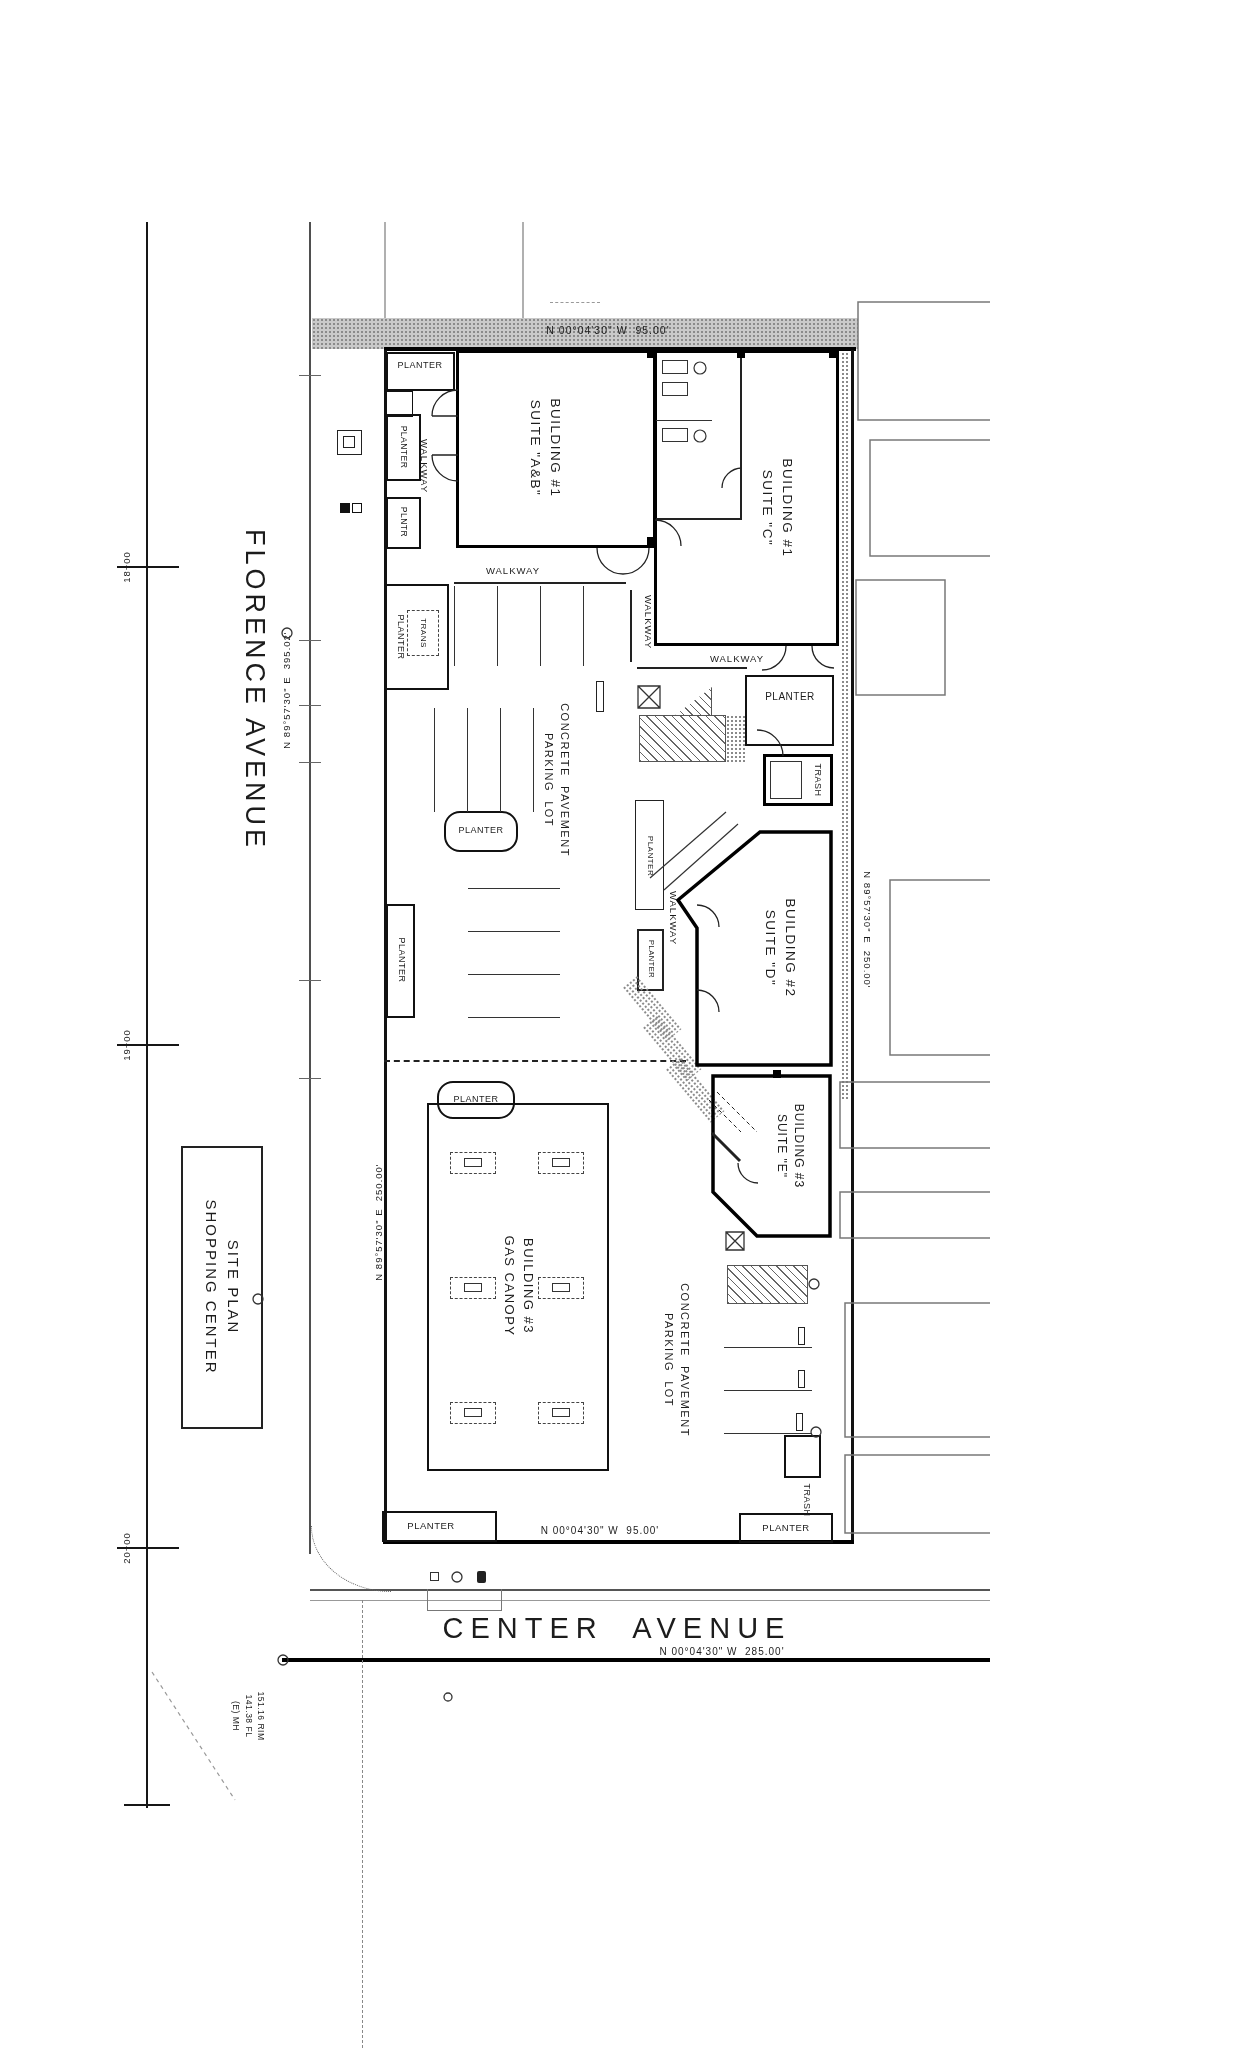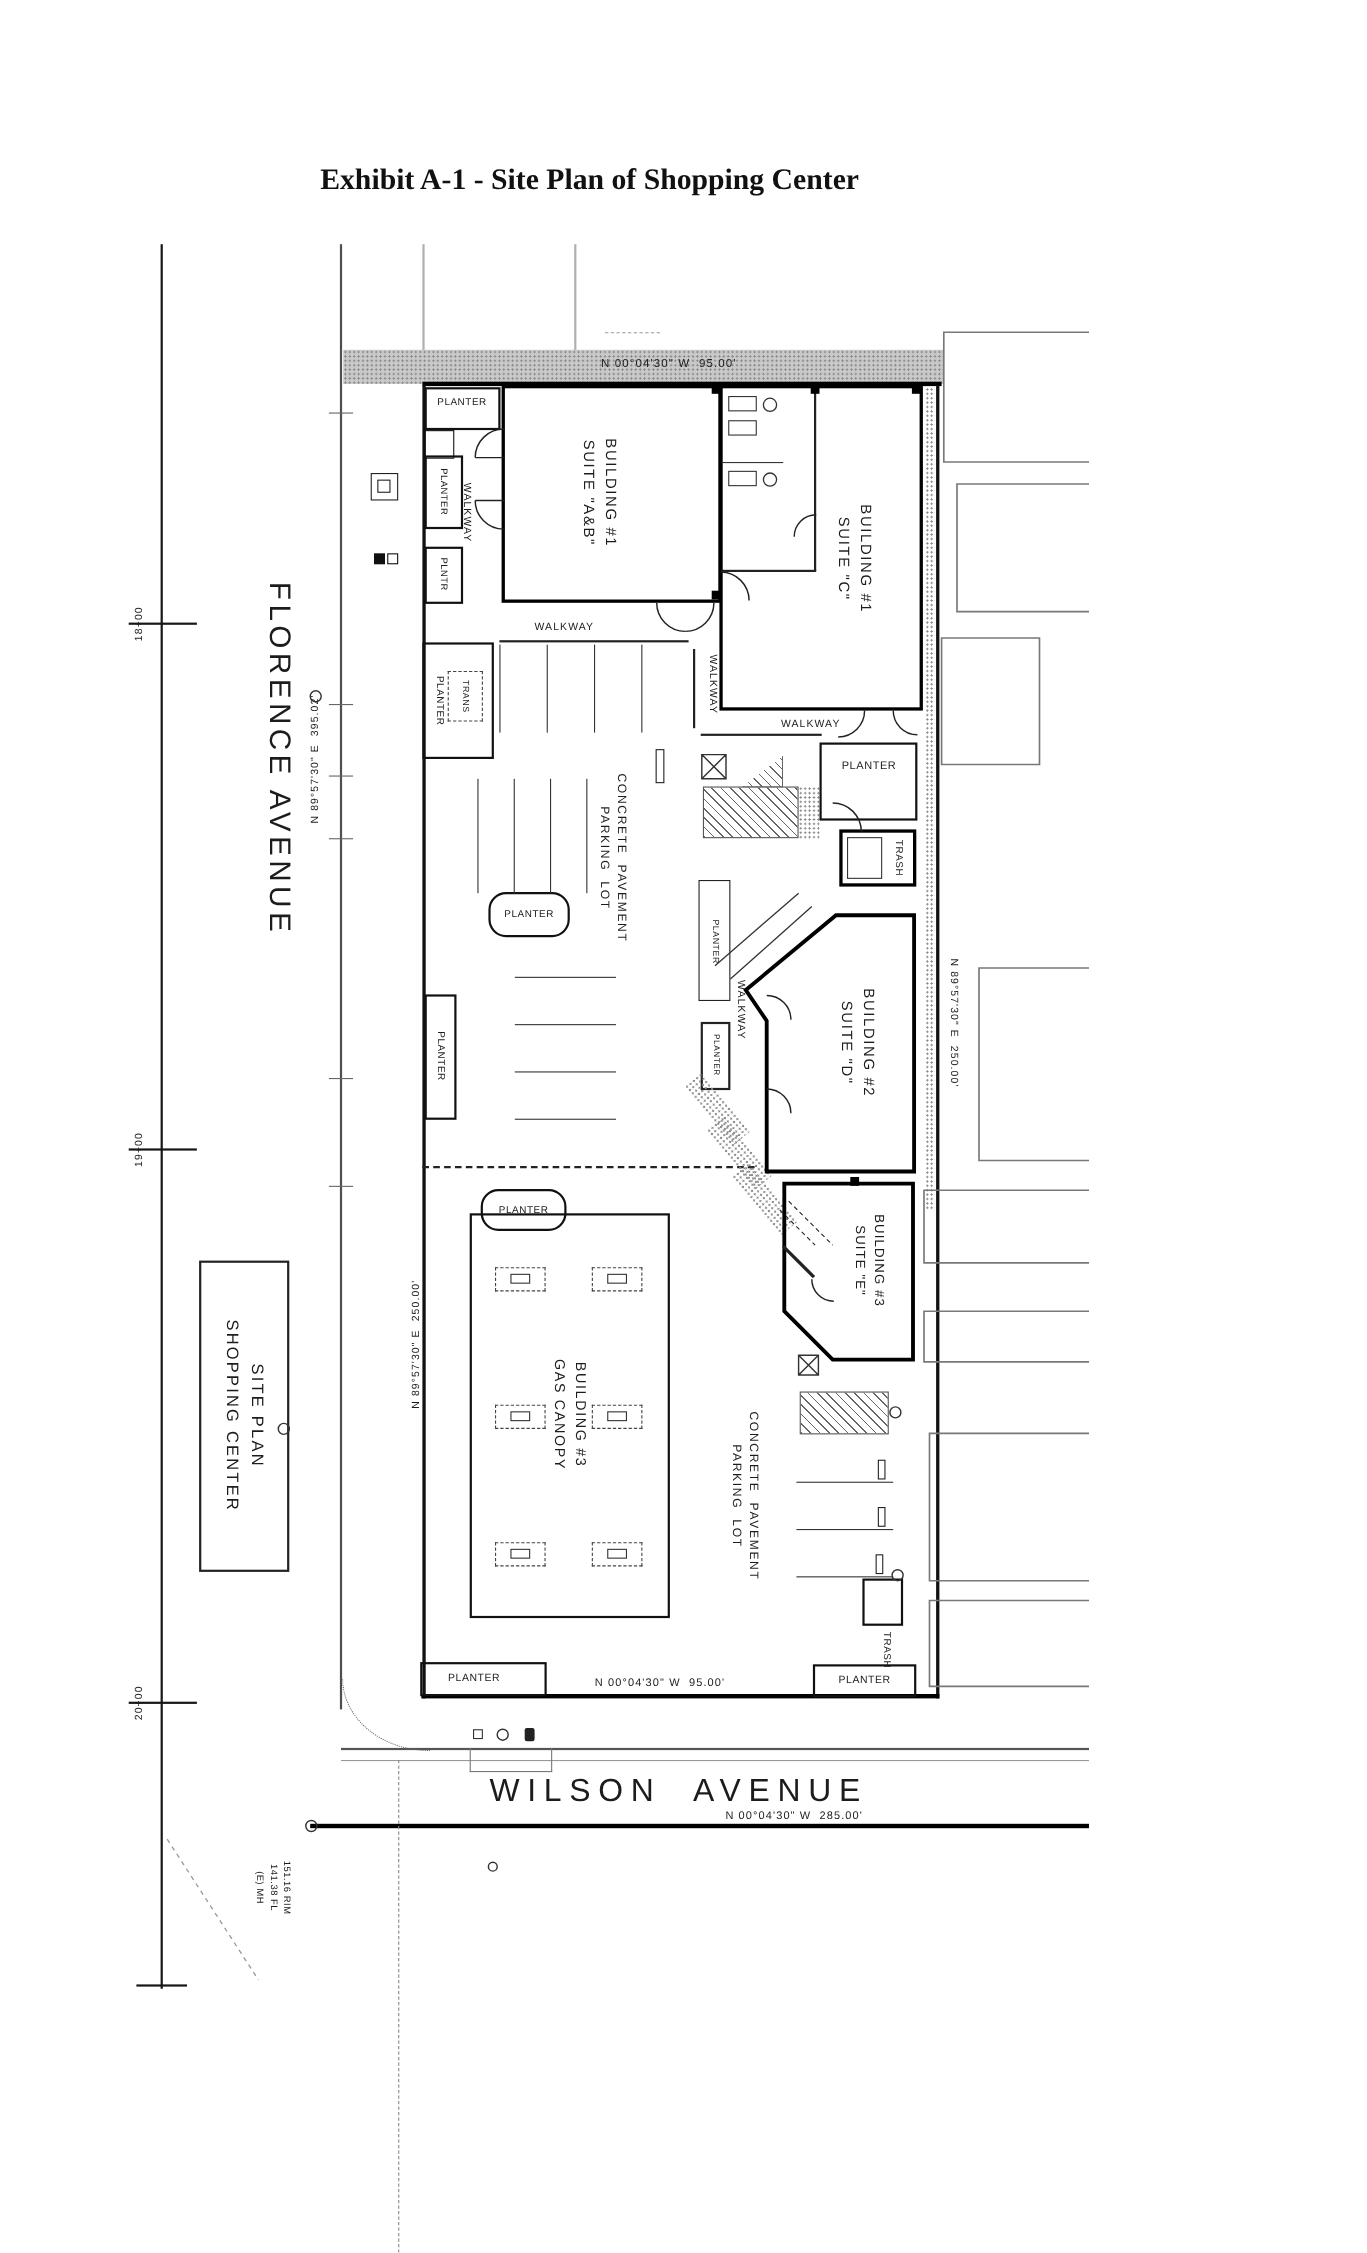--- a/index.html
+++ b/index.html
@@ -11,21 +11,20 @@
   .title{font-family:"Liberation Serif",serif;font-weight:bold;color:#111;}
   .stipple{background-image:radial-gradient(#8a8a8a 0.8px,transparent 0.9px);background-size:4px 4px;}
   .hatch{background-image:repeating-linear-gradient(45deg,#666 0 1px,transparent 1px 6px);}
   svg{position:absolute;left:0;top:0;}
 </style>
 </head>
 <body>
 
 <div id="page">
 
-  <div class="lbl title" style="left:536px;top:163px;transform:translate(-50%,-50%);font-size:27px;">Exhibit A-1 - Site Plan of Shopping Center</div>
 
   <div class="s" style="left:146px;top:222px;width:2px;height:1586px;background:#161616;"></div>
   <div class="s" style="left:117px;top:566px;width:62px;height:2px;background:#161616;"></div>
   <div class="s" style="left:117px;top:1044px;width:62px;height:2px;background:#161616;"></div>
   <div class="s" style="left:117px;top:1547px;width:62px;height:2px;background:#161616;"></div>
   <div class="s" style="left:124px;top:1804px;width:46px;height:2px;background:#161616;"></div>
   <div class="s" style="left:309px;top:222px;width:2px;height:1332px;background:#4f4f4f;"></div>
   <div class="s" style="left:299px;top:375px;width:22px;height:1px;background:#666;"></div>
   <div class="s" style="left:299px;top:640px;width:22px;height:1px;background:#666;"></div>
   <div class="s" style="left:299px;top:705px;width:22px;height:1px;background:#666;"></div>
@@ -101,21 +100,21 @@
 
   <div class="s" style="left:337px;top:430px;width:25px;height:25px;border:1.5px solid #222;"></div>
   <div class="s" style="left:343px;top:436px;width:12px;height:12px;border:1px solid #222;"></div>
   <div class="s" style="left:340px;top:503px;width:10px;height:10px;background:#111;"></div>
   <div class="s" style="left:352px;top:503px;width:10px;height:10px;border:1.2px solid #111;"></div>
 
   <div class="s" style="left:181px;top:1146px;width:82px;height:283px;border:2.5px solid #222;"></div>
 
   <div id="gen">
       <div class="lbl" style="left: 254px; top: 690px; font-size: 27px; letter-spacing: 4px; transform: translate(-50%, -50%) rotate(90deg);">FLORENCE AVENUE</div>
-      <div class="lbl" style="left: 617px; top: 1628px; font-size: 29px; letter-spacing: 7px; transform: translate(-50%, -50%) rotate(0deg);">WILSON  AVENUE</div>
+      <div class="lbl" style="left: 617px; top: 1628px; font-size: 29px; letter-spacing: 7px; transform: translate(-50%, -50%) rotate(0deg);">CENTER  AVENUE</div>
       <div class="lbl" style="left: 127px; top: 567px; font-size: 9.5px; letter-spacing: 1px; transform: translate(-50%, -50%) rotate(-90deg);">18+00</div>
       <div class="lbl" style="left: 127px; top: 1045px; font-size: 9.5px; letter-spacing: 1px; transform: translate(-50%, -50%) rotate(-90deg);">19+00</div>
       <div class="lbl" style="left: 127px; top: 1548px; font-size: 9.5px; letter-spacing: 1px; transform: translate(-50%, -50%) rotate(-90deg);">20+00</div>
       <div class="lbl" style="left: 608px; top: 331px; font-size: 10.5px; letter-spacing: 1px; transform: translate(-50%, -50%) rotate(0deg);">N 00°04'30" W  95.00'</div>
       <div class="lbl" style="left: 287px; top: 690px; font-size: 9.5px; letter-spacing: 1px; transform: translate(-50%, -50%) rotate(-90deg);">N 89°57'30" E  395.02'</div>
       <div class="lbl" style="left: 379px; top: 1222px; font-size: 9.5px; letter-spacing: 1px; transform: translate(-50%, -50%) rotate(-90deg);">N 89°57'30" E  250.00'</div>
       <div class="lbl" style="left: 867px; top: 930px; font-size: 9.5px; letter-spacing: 1px; transform: translate(-50%, -50%) rotate(90deg);">N 89°57'30" E  250.00'</div>
       <div class="lbl" style="left: 600px; top: 1531px; font-size: 10px; letter-spacing: 1px; transform: translate(-50%, -50%) rotate(0deg);">N 00°04'30" W  95.00'</div>
       <div class="lbl" style="left: 722px; top: 1652px; font-size: 10px; letter-spacing: 1px; transform: translate(-50%, -50%) rotate(0deg);">N 00°04'30" W  285.00'</div>
       <div class="lbl" style="left: 545px; top: 448px; font-size: 13.5px; letter-spacing: 1.5px; transform: translate(-50%, -50%) rotate(90deg);">BUILDING #1

